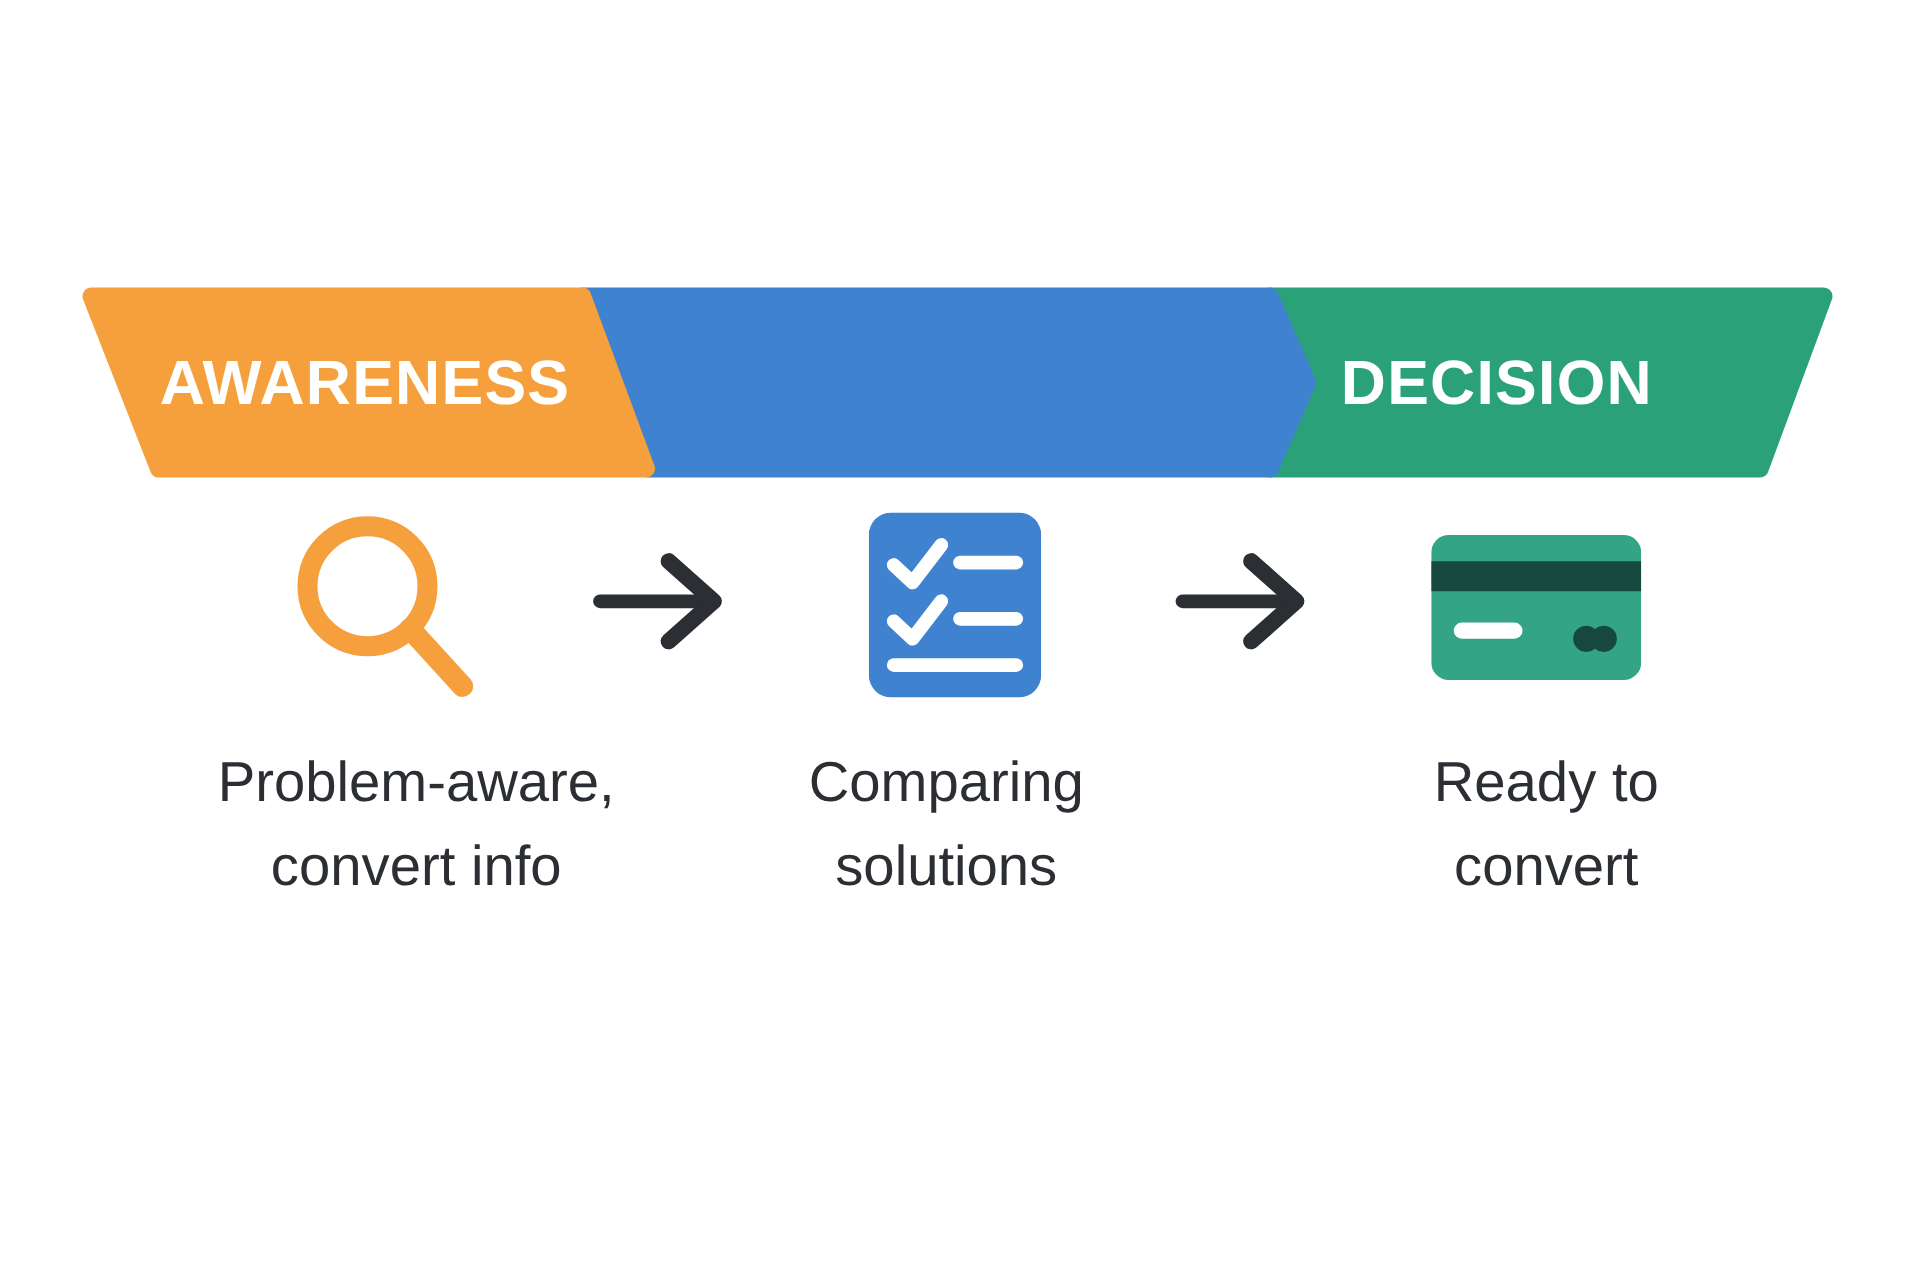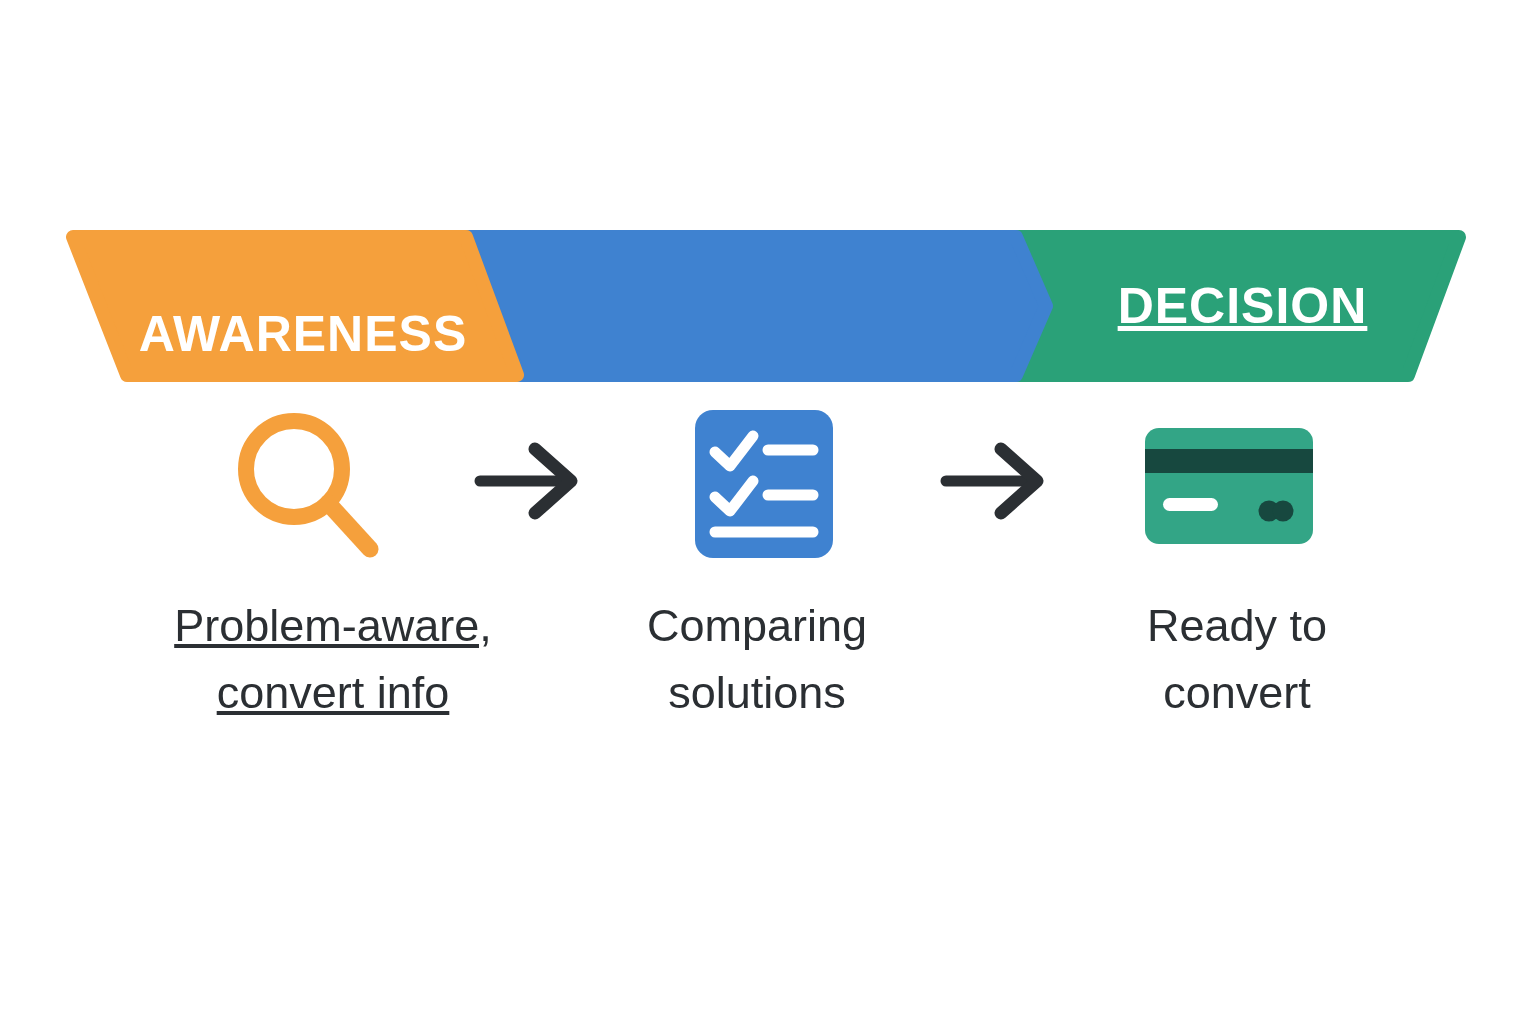--- a/index.html
+++ b/index.html
@@ -20,39 +20,39 @@
   .banner-svg { left: 0; top: 0; }
   .stage-label {
     top: 230px; height: 152px;
     display: flex; align-items: center; justify-content: center;
     color: #ffffff;
     font-weight: bold;
     font-size: 50px;
     letter-spacing: 1px;
     white-space: nowrap;
   }
-  .stage-label.awareness     { left: 103px;  width: 400px; margin-top: 28px; }
+  .stage-label.awareness     { left: 92px;  width: 400px; }
   .stage-label.consideration { left: 530px;  width: 480px; }
-  .stage-label.decision      { left: 1025px; width: 435px; text-decoration: underline; }
+  .stage-label.decision      { left: 980px; width: 435px; }
 
   .icon-box.search    { left: 224px; top: 403px; }
   .icon-box.arrow-1   { left: 472px; top: 441px; }
   .icon-box.checklist { left: 695px; top: 410px; }
   .icon-box.arrow-2   { left: 938px; top: 441px; }
   .icon-box.card      { left: 1145px; top: 428px; }
 
   .description {
     top: 592px;
     width: 400px;
     text-align: center;
     color: #2B2F33;
     font-size: 45px;
     line-height: 67px;
   }
-  .description.col-1 { left: 133px; text-decoration: underline; }
+  .description.col-1 { left: 133px; }
   .description.col-2 { left: 557px; }
   .description.col-3 { left: 1037px; }
   .description span { display: block; }
 </style>
 </head>
 <body>
 
 <div class="canvas">
 
   <svg class="banner-svg" width="1536" height="1024" viewBox="0 0 1536 1024">

